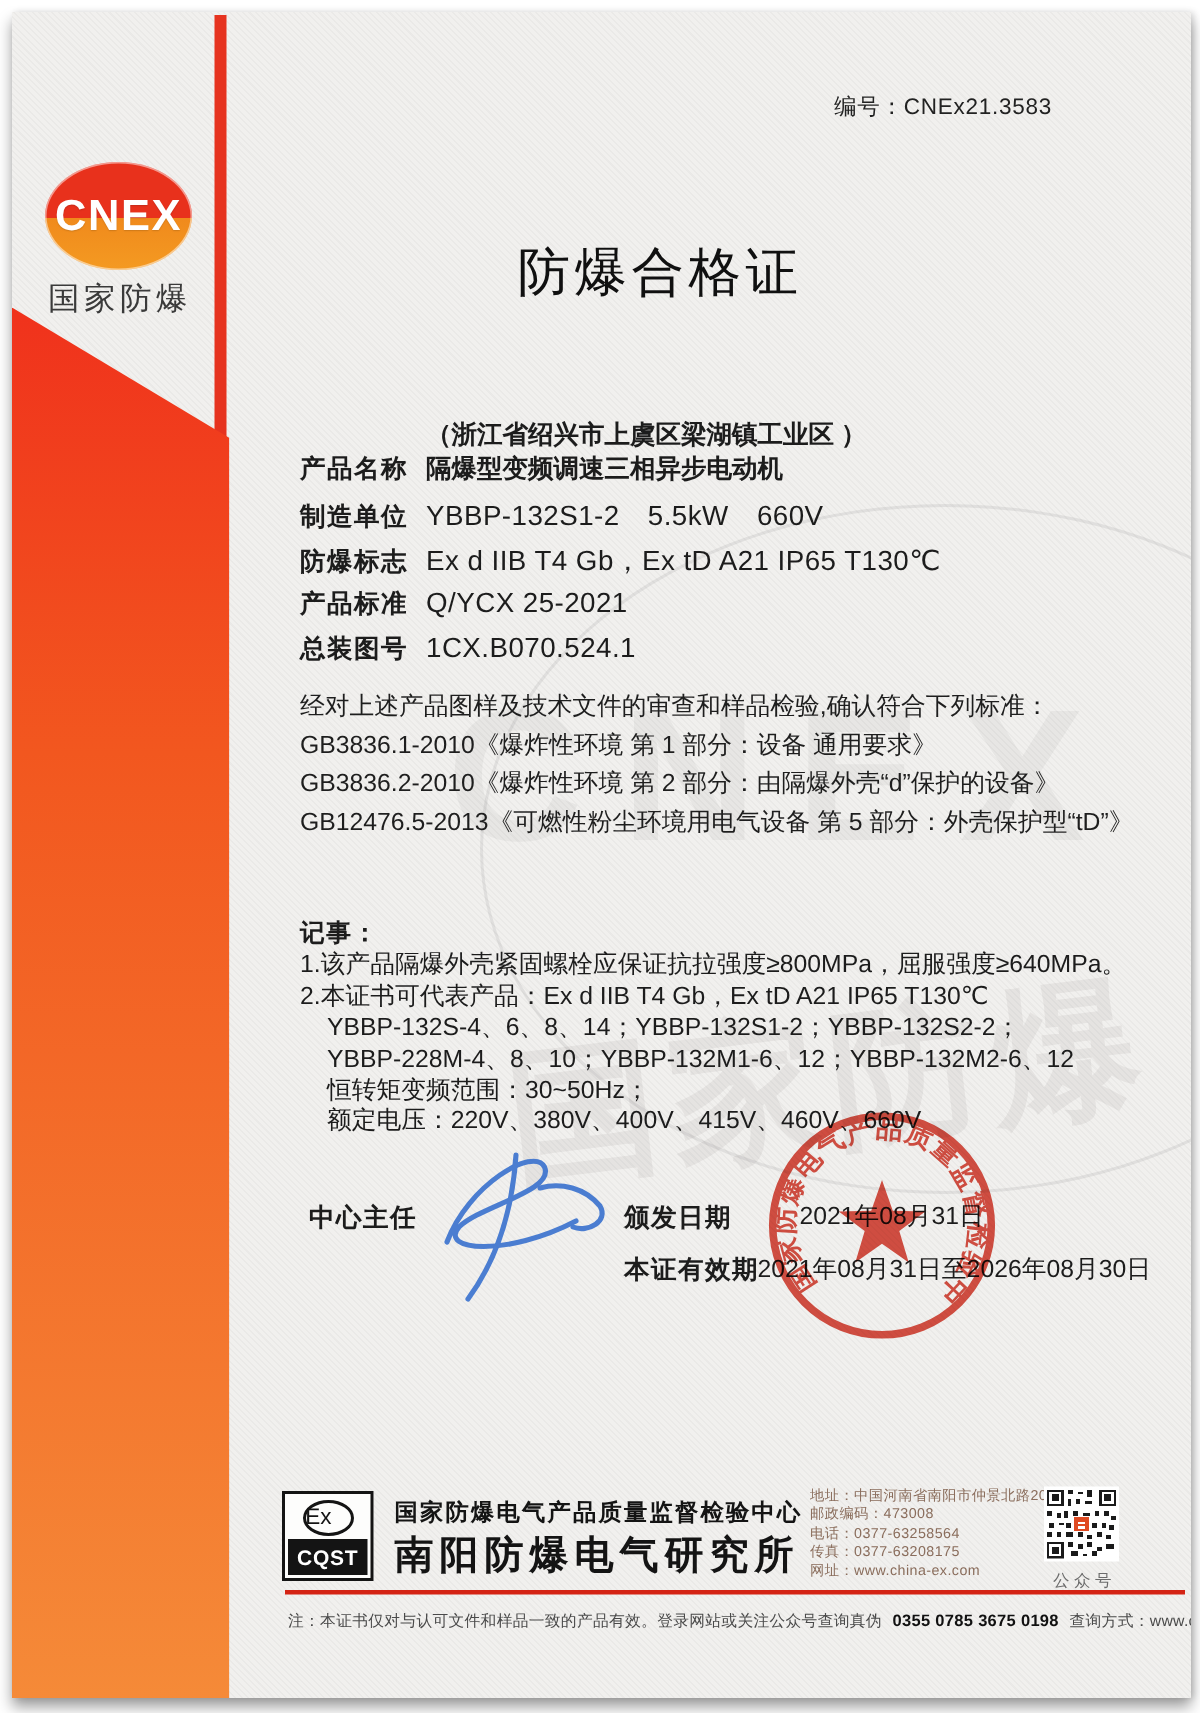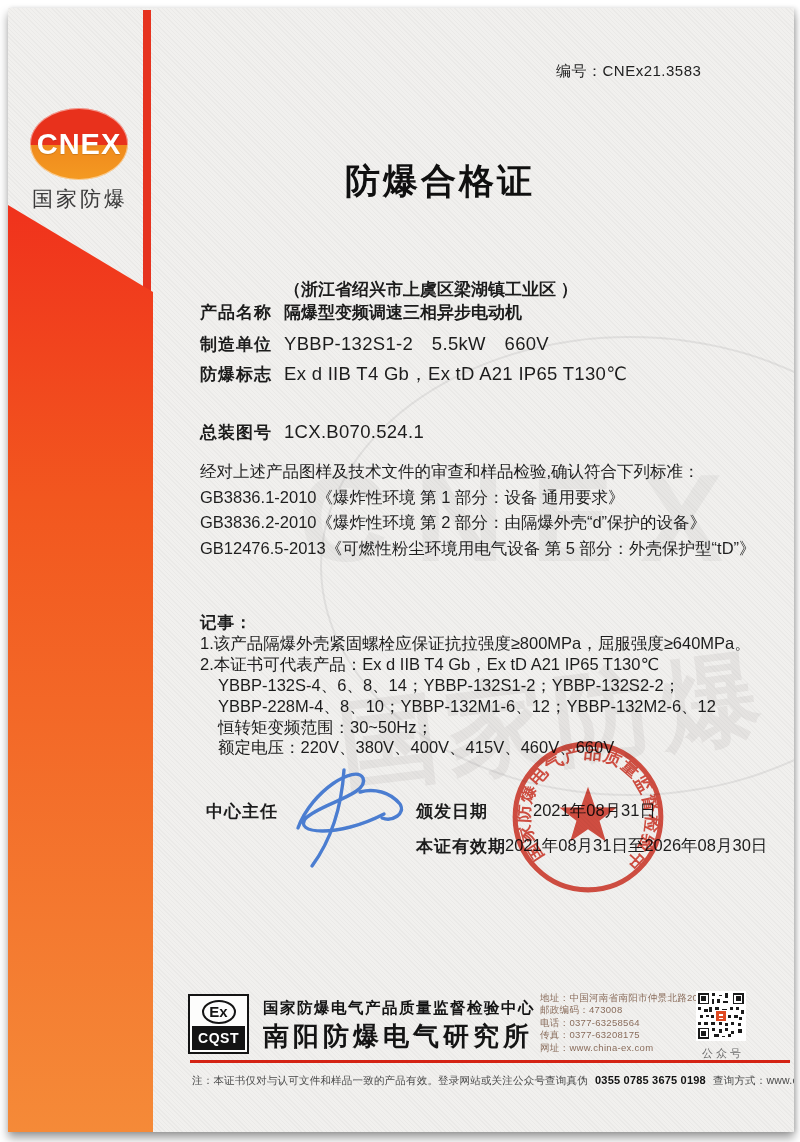--- a/index.html
+++ b/index.html
@@ -42,21 +42,21 @@
   .wm-cnex { position:absolute; left:290px; top:438px; font-size:125px; font-weight:bold;
              letter-spacing:26px; color:rgba(95,95,95,.07); white-space:nowrap; }
   .wm-cjk { position:absolute; left:330px; top:648px; font-size:100px; font-weight:bold;
             letter-spacing:8px; color:rgba(110,105,100,.09); transform:rotate(-7deg);
             white-space:nowrap; }
 
   
   .cert-no { position:absolute; left:548px; top:54px; font-size:15px; color:#222;
              letter-spacing:.5px; }
   .title { position:absolute; left:142px; top:150px; width:580px; text-align:center;
-           font-size:35px; font-weight:bold; color:#101010; letter-spacing:3px; }
+           font-size:35px; font-weight:normal; color:#101010; letter-spacing:3px; }
 
   
   .field-row { position:absolute; left:192px; font-size:17px; color:#1c1c1c;
                white-space:nowrap; }
   .f-label { display:inline-block; width:84px; font-weight:bold; letter-spacing:1px; }
   .f-value { font-weight:bold; }
   .f-value.latin { font-weight:normal; font-size:18.5px; letter-spacing:.3px; }
 
   
   .standards { position:absolute; left:192px; top:451px; font-size:16.5px; color:#1e1e1e;
@@ -76,21 +76,21 @@
 
   
   .stamp { position:absolute; left:494px; top:723px; width:172px; height:172px;
            opacity:.88; mix-blend-mode:multiply; }
 
   
   .cqst-logo { position:absolute; left:180px; top:986px; width:61px; height:60px;
                border:2px solid #141414; background:#fdfdfc; padding:2px; }
   .cqst-top { height:28px; display:flex; align-items:center; justify-content:center; }
   .cqst-ex { display:inline-block; width:34px; height:24px; border:2.5px solid #141414;
-             border-radius:50%; text-align:center; line-height:19px; font-weight:bold;
+             border-radius:50%; line-height:19px; font-weight:normal;
              font-size:15px; color:#141414; }
   .cqst-bottom { height:24px; background:#141414; color:#fff; text-align:center;
                  line-height:24px; font-weight:bold; font-size:14px; letter-spacing:.5px; }
   .center-name { position:absolute; left:255px; top:990px; font-size:15.5px; font-weight:bold;
                  color:#141414; letter-spacing:1.5px; white-space:nowrap; }
   .institute-name { position:absolute; left:255px; top:1011px; font-size:26px; font-weight:bold;
                     color:#141414; letter-spacing:4px; white-space:nowrap; }
   .contact { position:absolute; left:532px; top:984px; font-size:9.5px; line-height:12.4px;
              color:#8a6d5c; letter-spacing:.3px; white-space:nowrap; }
   .qr { position:absolute; left:688px; top:983px; width:50px; height:50px; background:#fff;
@@ -128,20 +128,23 @@
     <span class="f-label"></span><span class="f-value">（浙江省绍兴市上虞区梁湖镇工业区 ）</span>
   </div>
   <div class="field-row" style="top:293px">
     <span class="f-label">产品名称</span><span class="f-value">隔爆型变频调速三相异步电动机</span>
   </div>
   <div class="field-row" style="top:323px">
     <span class="f-label">制造单位</span><span class="f-value latin">YBBP-132S1-2　5.5kW　660V</span>
   </div>
   <div class="field-row" style="top:353px">
     <span class="f-label">防爆标志</span><span class="f-value latin">Ex d IIB T4 Gb，Ex tD A21 IP65 T130℃</span>
+  </div>
+  <div class="field-row" style="top:383px">
+    <span class="f-label">产品标准</span><span class="f-value latin">Q/YCX 25-2021</span>
   </div>
   <div class="field-row" style="top:413px">
     <span class="f-label">总装图号</span><span class="f-value latin">1CX.B070.524.1</span>
   </div>
 
   <div class="standards">
     <div>经对上述产品图样及技术文件的审查和样品检验,确认符合下列标准：</div>
     <div>GB3836.1-2010《爆炸性环境 第 1 部分：设备 通用要求》</div>
     <div>GB3836.2-2010《爆炸性环境 第 2 部分：由隔爆外壳“d”保护的设备》</div>
     <div>GB12476.5-2013《可燃性粉尘环境用电气设备 第 5 部分：外壳保护型“tD”》</div>

